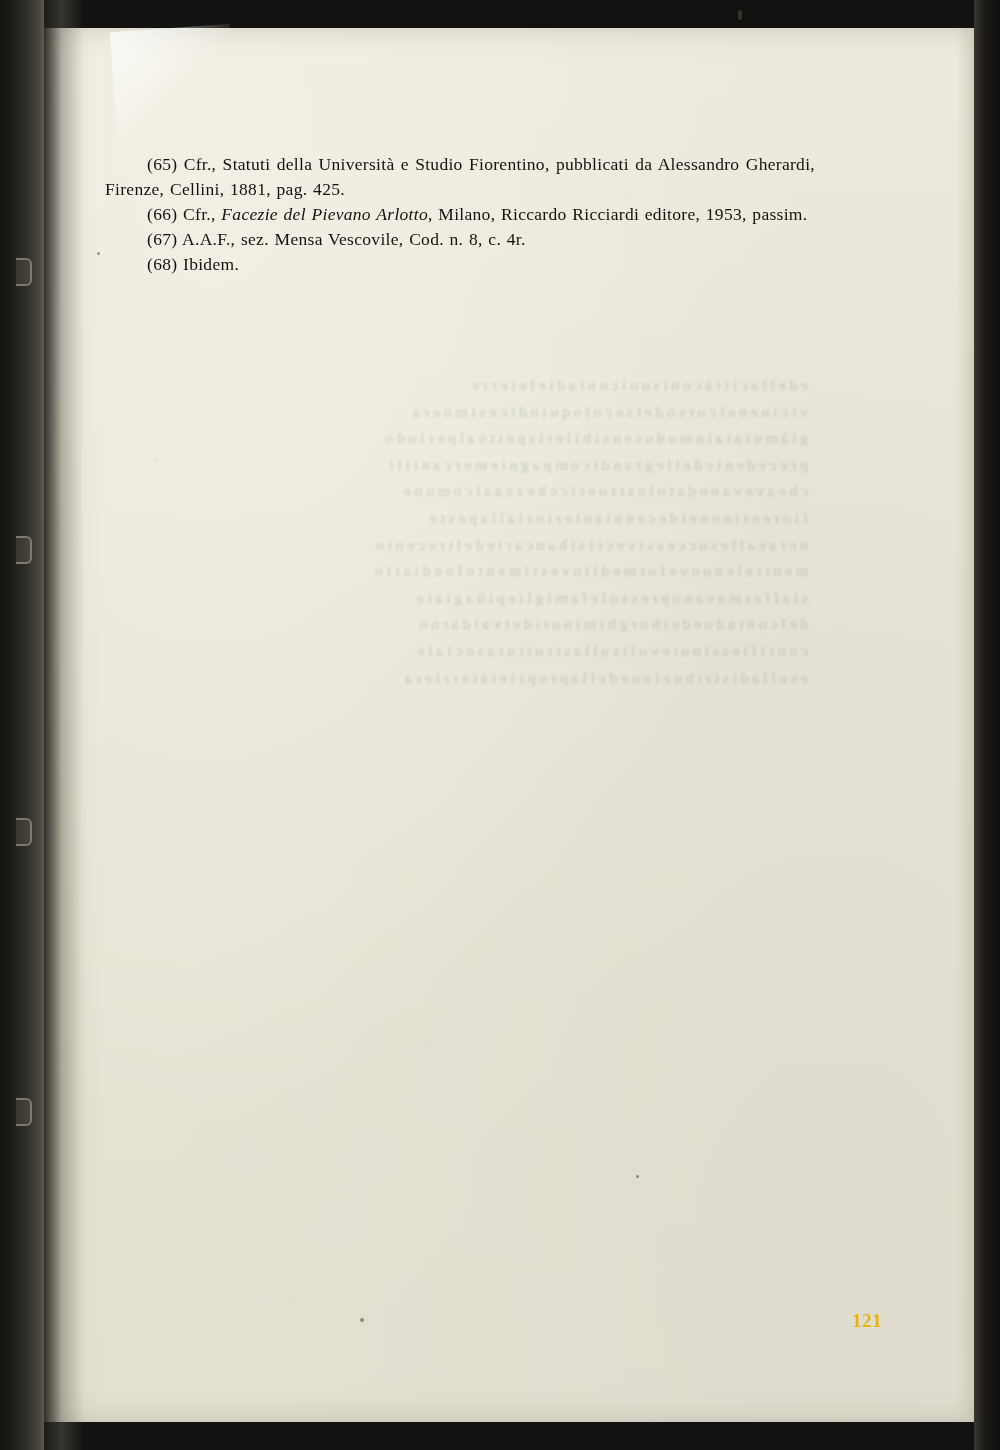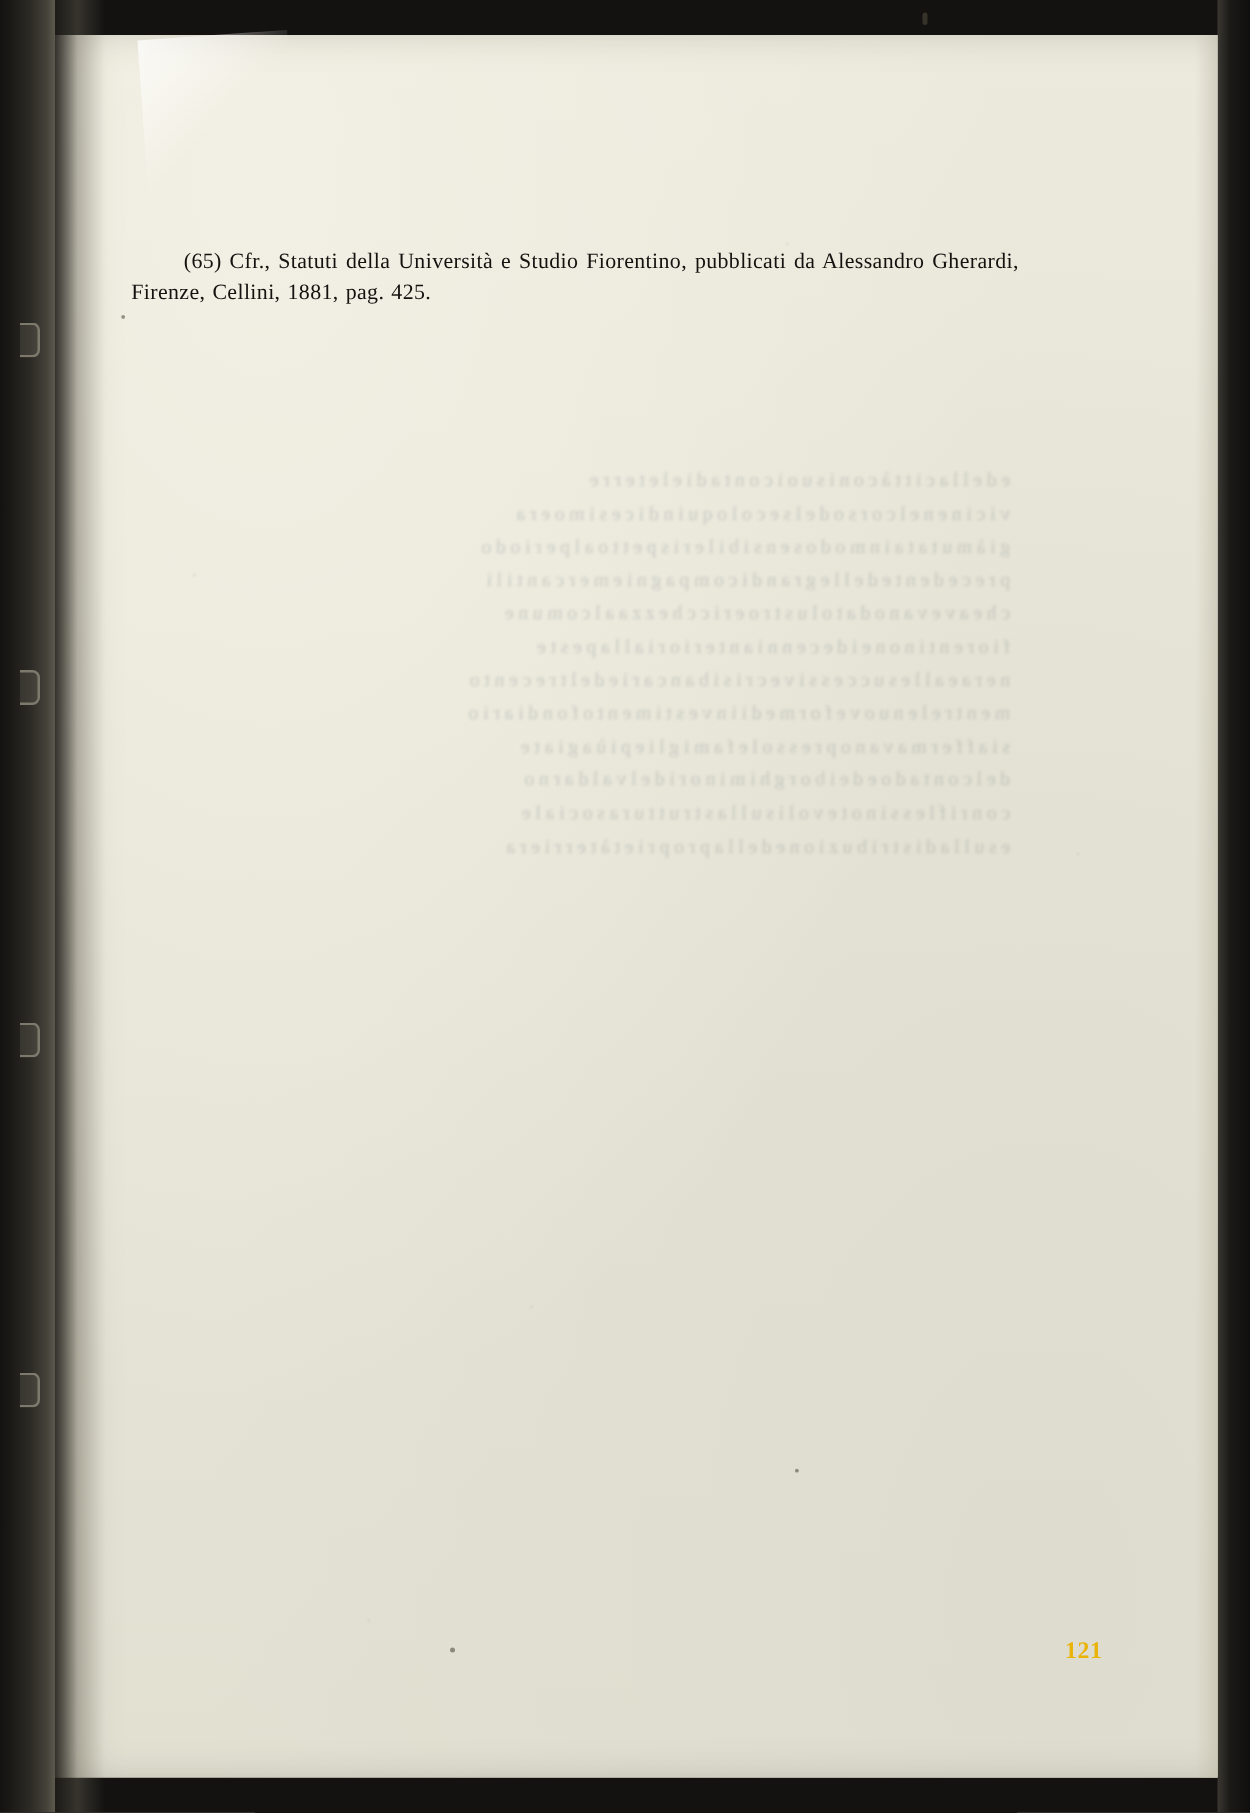--- a/index.html
+++ b/index.html
@@ -116,21 +116,20 @@
     position: absolute;
     left: 105px;
     top: 152px;
     width: 710px;
     color: #14120f;
     font-size: 17.5px;
     line-height: 25px;
     text-align: justify;
     text-justify: inter-word;
     letter-spacing: 0.3px;
-    margin-top: 44px;
   }
   .note {
     margin: 0 0 0 0;
     text-indent: 42px;
     text-align: justify;
     word-spacing: 1px;
   }
   .note.last-line-left {
     text-align-last: left;
   }
@@ -207,22 +206,25 @@
     <p class="indent-none">s i  a f f e r m a v a n o  p r e s s o  l e  f a m i g l i e  p i ù  a g i a t e</p>
     <p class="indent-none">d e l  c o n t a d o  e  d e i  b o r g h i  m i n o r i  d e l  v a l d a r n o</p>
     <p class="indent-none">c o n  r i f l e s s i  n o t e v o l i  s u l l a  s t r u t t u r a  s o c i a l e</p>
     <p class="indent-none">e  s u l l a  d i s t r i b u z i o n e  d e l l a  p r o p r i e t à  t e r r i e r a</p>
   </div>
 
   <div class="textblock">
 
     <p class="note last-line-left">(65) Cfr., Statuti della Università e Studio Fiorentino, pubblicati da Alessandro Gherardi, Firenze, Cellini, 1881, pag. 425.</p>
 
-
-
+    <p class="note last-line-left"><span>(66)</span><span>&nbsp;</span><span>Cfr., </span><i>Facezie del Pievano Arlotto</i><span>, Milano, Riccardo Ricciardi editore, 1953, passim.</span></p>
+
+    <p class="note last-line-left">(67) A.A.F., sez. Mensa Vescovile, Cod. n. 8, c. 4r.</p>
+
+    <p class="note last-line-left">(68) Ibidem.</p>
 
 
   </div>
 
   <div class="folio">121</div>
 
   <div class="speck" style="left:360px; top:1318px; width:4px; height:4px;"></div>
   <div class="speck" style="left:636px; top:1175px; width:3px; height:3px;"></div>
   <div class="speck" style="left:97px;  top:252px;  width:3px; height:3px;"></div>
   <div class="speck" style="left:738px; top:10px;   width:4px; height:10px; border-radius:2px; background:rgba(90,84,70,0.5);"></div>

